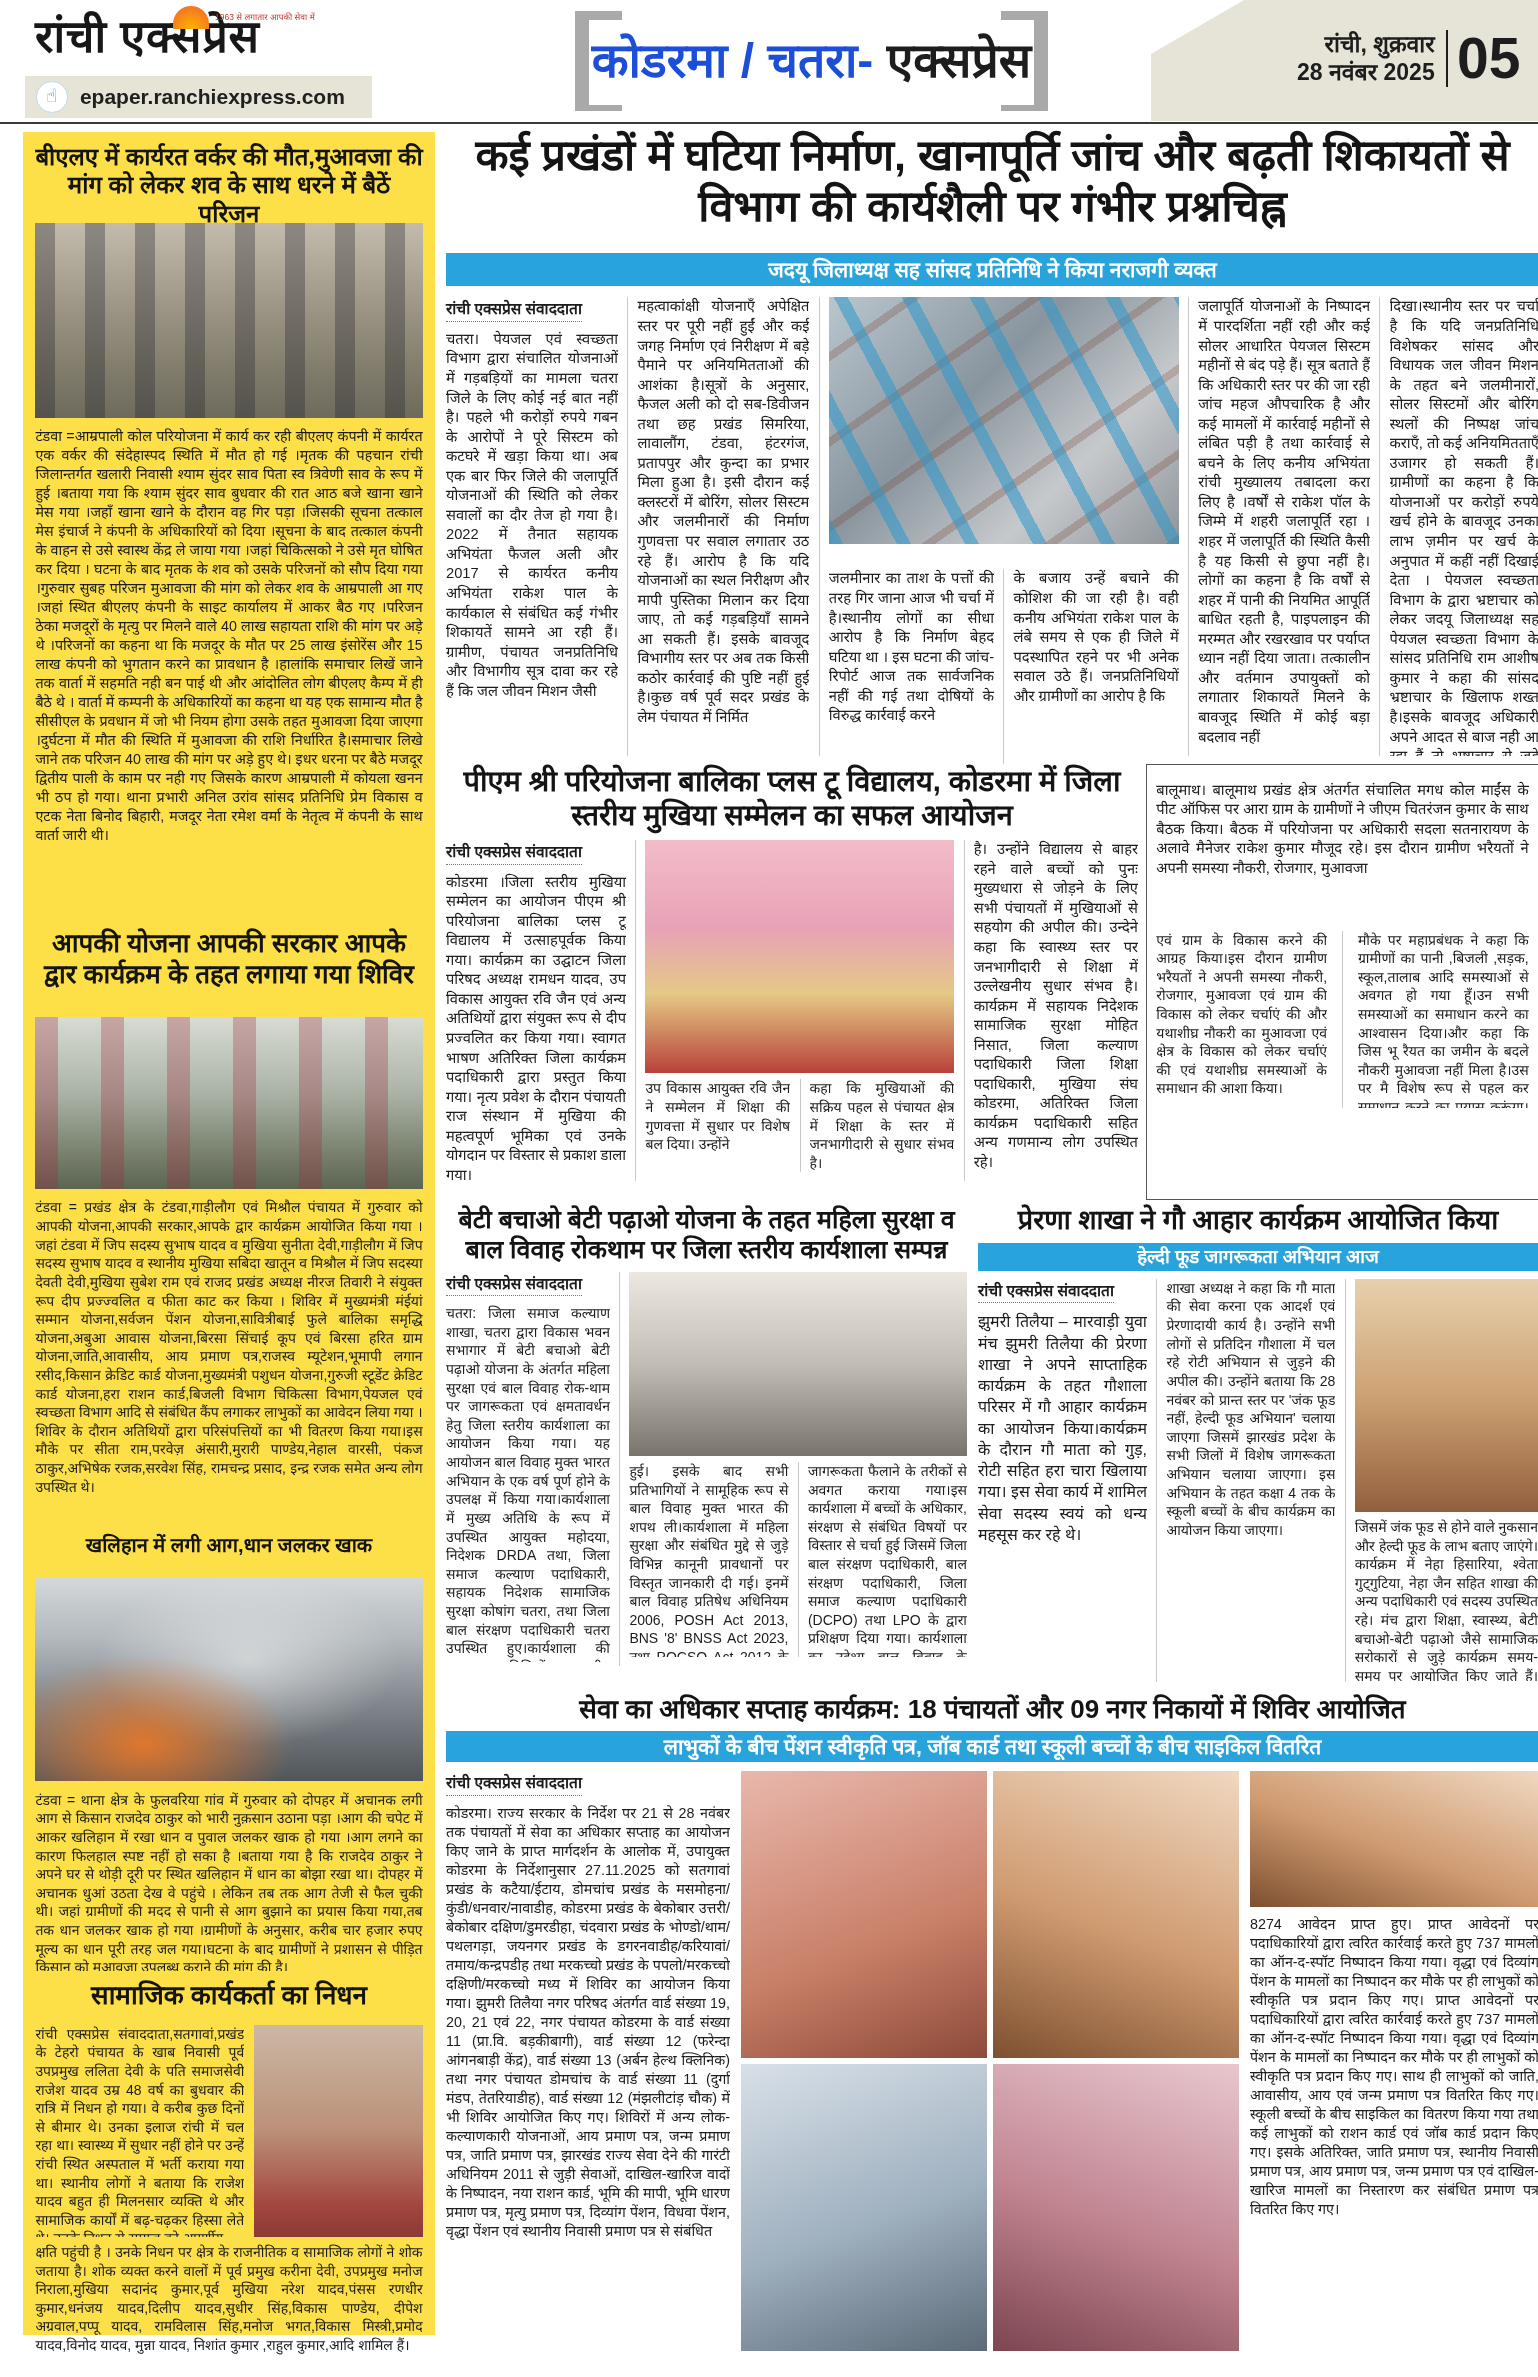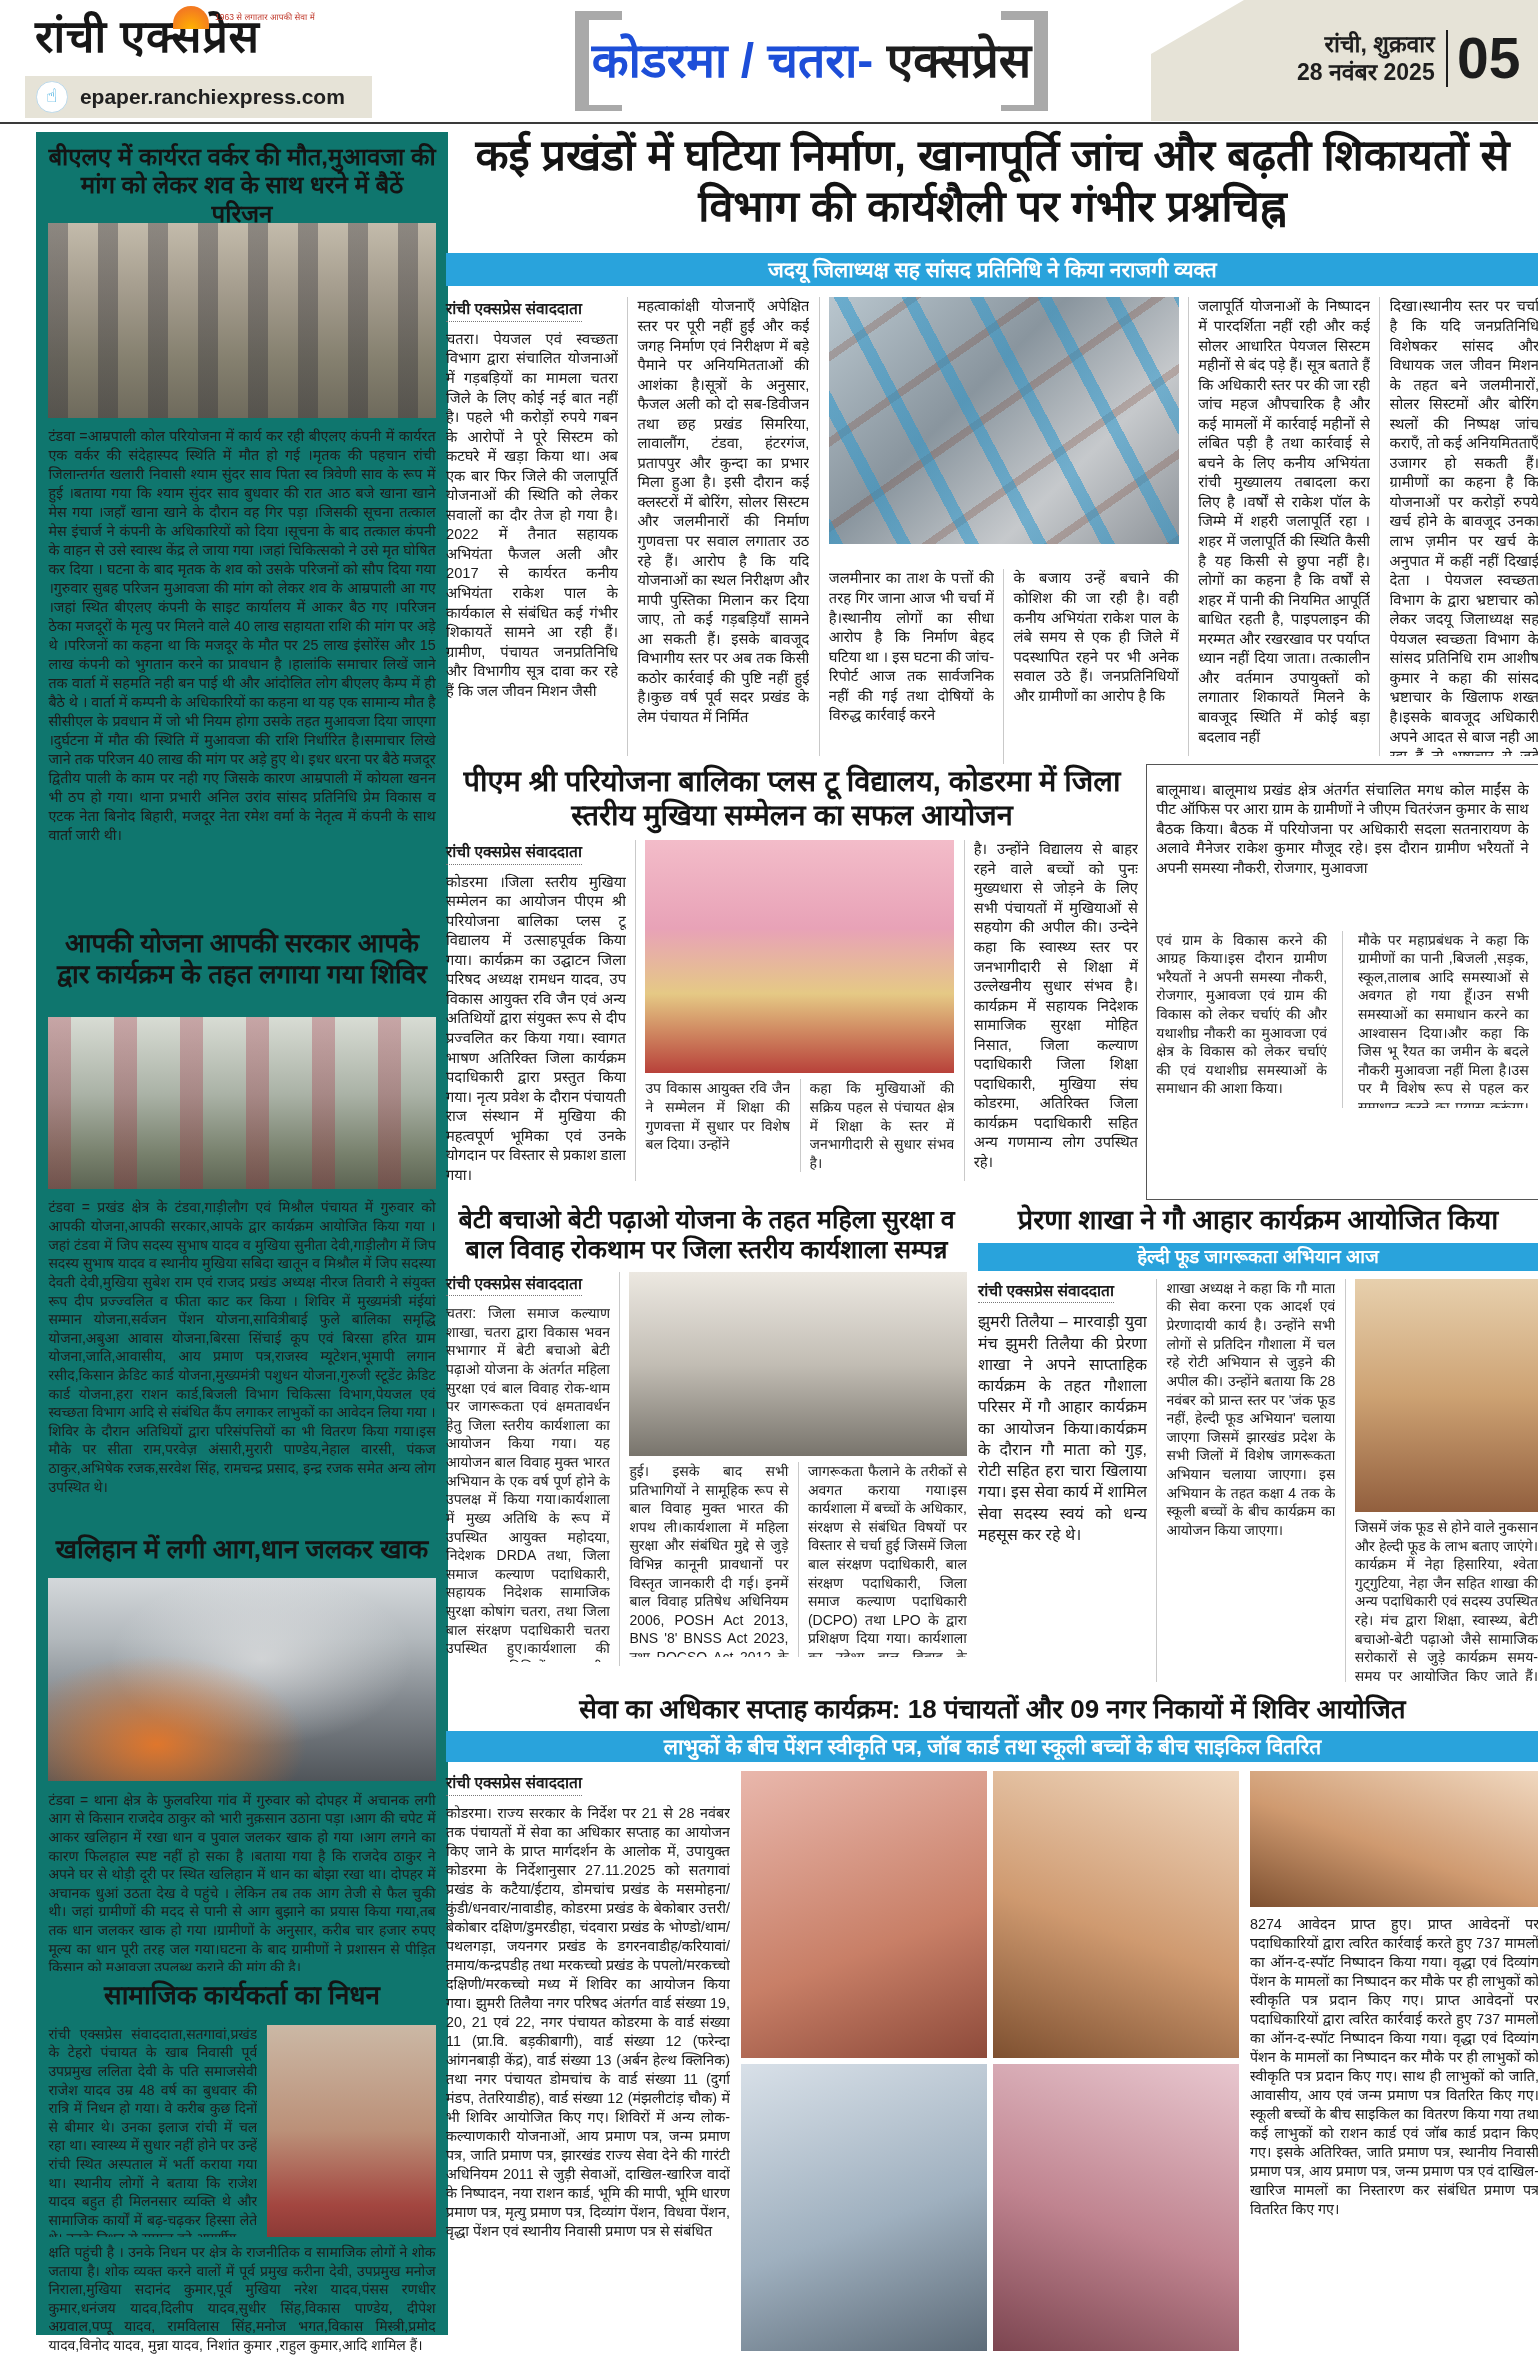--- a/index.html
+++ b/index.html
@@ -56,21 +56,21 @@
       background:radial-gradient(ellipse at 28% 82%,rgba(244,120,32,.85) 0%,rgba(244,120,32,.0) 38%),
                  radial-gradient(ellipse at 55% 40%,rgba(240,240,240,.6) 0%,rgba(240,240,240,0) 50%);}
   .ph-portrait{background:linear-gradient(180deg,#cbb8a5 0%,#bb9078 50%,#a34640 85%,#8c3a36 100%);}
   .ph-stage{background:linear-gradient(180deg,#f3bcc9 0%,#e8a2b7 38%,#e5c985 66%,#b8413a 100%);}
   .ph-meeting{background:linear-gradient(180deg,#ece8e1 0%,#c2bdb4 50%,#78746c 100%);}
   .ph-cow{background:linear-gradient(180deg,#e7d0ad 0%,#cda273 50%,#925f3e 100%);}
   .ph-camp-a{background:linear-gradient(160deg,#e9b7ac 0%,#c87f67 60%,#8d4a3a 100%);}
   .ph-camp-b{background:linear-gradient(200deg,#f0d8c0 0%,#cf9a70 55%,#7e5030 100%);}
   .ph-camp-c{background:linear-gradient(160deg,#d8e0e8 0%,#9fb0bf 55%,#5d6b78 100%);}
   .ph-camp-d{background:linear-gradient(200deg,#e8c7cf 0%,#c08490 55%,#7c4550 100%);}
-  .pinkbox{background:#0f766e;margin-left:13px;}
+  .pinkbox{background:#fde047;}
 </style>
 </head>
 <body>
 
 <div class="page">
 
   <div class="masthead">
     <div class="logo-wrap">
       <span class="logo-sun"></span>
       <span class="logo-tag">1963 से लगातार आपकी सेवा में</span>
@@ -102,21 +102,21 @@
   <div class="pinkbox" style="position:absolute;left:23px;top:132px;width:412px;height:2203px;padding:11px 12.4px;box-sizing:border-box;">
 
     <div class="headline" style="font-size:24px;height:74px;">बीएलए में कार्यरत वर्कर की मौत,मुआवजा की मांग को लेकर शव के साथ धरने में बैठें परिजन</div>
     <div class="photo ph-crowd" style="width:100%;height:195px;margin:6.2px 0 9.3px;"></div>
     <div class="col" style="height:490px;font-size:14.3px;">टंडवा =आम्रपाली कोल परियोजना में कार्य कर रही बीएलए कंपनी में कार्यरत एक वर्कर की संदेहास्पद स्थिति में मौत हो गई ।मृतक की पहचान रांची जिलान्तर्गत खलारी निवासी श्याम सुंदर साव पिता स्व त्रिवेणी साव के रूप में हुई ।बताया गया कि श्याम सुंदर साव बुधवार की रात आठ बजे खाना खाने मेस गया ।जहाँ खाना खाने के दौरान वह गिर पड़ा ।जिसकी सूचना तत्काल मेस इंचार्ज ने कंपनी के अधिकारियों को दिया ।सूचना के बाद तत्काल कंपनी के वाहन से उसे स्वास्थ केंद्र ले जाया गया ।जहां चिकित्सको ने उसे मृत घोषित कर दिया । घटना के बाद मृतक के शव को उसके परिजनों को सौप दिया गया ।गुरुवार सुबह परिजन मुआवजा की मांग को लेकर शव के आम्रपाली आ गए ।जहां स्थित बीएलए कंपनी के साइट कार्यालय में आकर बैठ गए ।परिजन ठेका मजदूरों के मृत्यु पर मिलने वाले 40 लाख सहायता राशि की मांग पर अड़े थे ।परिजनों का कहना था कि मजदूर के मौत पर 25 लाख इंसोरेंस और 15 लाख कंपनी को भुगतान करने का प्रावधान है ।हालांकि समाचार लिखें जाने तक वार्ता में सहमति नही बन पाई थी और आंदोलित लोग बीएलए कैम्प में ही बैठे थे । वार्ता में कम्पनी के अधिकारियों का कहना था यह एक सामान्य मौत है सीसीएल के प्रवधान में जो भी नियम होगा उसके तहत मुआवजा दिया जाएगा ।दुर्घटना में मौत की स्थिति में मुआवजा की राशि निर्धारित है।समाचार लिखे जाने तक परिजन 40 लाख की मांग पर अड़े हुए थे। इधर धरना पर बैठे मजदूर द्वितीय पाली के काम पर नही गए जिसके कारण आम्रपाली में कोयला खनन भी ठप हो गया। थाना प्रभारी अनिल उरांव सांसद प्रतिनिधि प्रेम विकास व एटक नेता बिनोद बिहारी, मजदूर नेता रमेश वर्मा के नेतृत्व में कंपनी के साथ वार्ता जारी थी।</div>
 
     <div class="headline" style="font-size:26px;height:84px;margin-top:11px;">आपकी योजना आपकी सरकार आपके द्वार कार्यक्रम के तहत लगाया गया शिविर</div>
     <div class="photo ph-ribbon" style="width:100%;height:172px;margin:4.7px 0 9.3px;"></div>
     <div class="col" style="height:326px;font-size:14px;">टंडवा = प्रखंड क्षेत्र के टंडवा,गाड़ीलौग एवं मिश्रौल पंचायत में गुरुवार को आपकी योजना,आपकी सरकार,आपके द्वार कार्यक्रम आयोजित किया गया ।जहां टंडवा में जिप सदस्य सुभाष यादव व मुखिया सुनीता देवी,गाड़ीलौग में जिप सदस्य सुभाष यादव व स्थानीय मुखिया सबिदा खातून व मिश्रौल में जिप सदस्या देवती देवी,मुखिया सुबेश राम एवं राजद प्रखंड अध्यक्ष नीरज तिवारी ने संयुक्त रूप दीप प्रज्ज्वलित व फीता काट कर किया । शिविर में मुख्यमंत्री मंईयां सम्मान योजना,सर्वजन पेंशन योजना,सावित्रीबाई फुले बालिका समृद्धि योजना,अबुआ आवास योजना,बिरसा सिंचाई कूप एवं बिरसा हरित ग्राम योजना,जाति,आवासीय, आय प्रमाण पत्र,राजस्व म्यूटेशन,भूमापी लगान रसीद,किसान क्रेडिट कार्ड योजना,मुख्यमंत्री पशुधन योजना,गुरुजी स्टूडेंट क्रेडिट कार्ड योजना,हरा राशन कार्ड,बिजली विभाग चिकित्सा विभाग,पेयजल एवं स्वच्छता विभाग आदि से संबंधित कैंप लगाकर लाभुकों का आवेदन लिया गया ।शिविर के दौरान अतिथियों द्वारा परिसंपत्तियों का भी वितरण किया गया।इस मौके पर सीता राम,परवेज़ अंसारी,मुरारी पाण्डेय,नेहाल वारसी, पंकज ठाकुर,अभिषेक रजक,सरवेश सिंह, रामचन्द्र प्रसाद, इन्द्र रजक समेत अन्य लोग उपस्थित थे।</div>
 
-    <div class="headline" style="font-size:26px;height:40px;margin-top:9.3px;">खलिहान में लगी आग,धान जलकर खाक</div>
+    <div class="headline" style="font-size:20px;height:40px;margin-top:9.3px;">खलिहान में लगी आग,धान जलकर खाक</div>
     <div class="photo ph-fire" style="width:100%;height:203px;margin:4.7px 0 9.3px;"></div>
     <div class="col" style="height:180px;font-size:14px;">टंडवा = थाना क्षेत्र के फुलवरिया गांव में गुरुवार को दोपहर में अचानक लगी आग से किसान राजदेव ठाकुर को भारी नुक़सान उठाना पड़ा ।आग की चपेट में आकर खलिहान में रखा धान व पुवाल जलकर खाक हो गया ।आग लगने का कारण फिलहाल स्पष्ट नहीं हो सका है ।बताया गया है कि राजदेव ठाकुर ने अपने घर से थोड़ी दूरी पर स्थित खलिहान में धान का बोझा रखा था। दोपहर में अचानक धुआं उठता देख वे पहुंचे । लेकिन तब तक आग तेजी से फैल चुकी थी। जहां ग्रामीणों की मदद से पानी से आग बुझाने का प्रयास किया गया,तब तक धान जलकर खाक हो गया ।ग्रामीणों के अनुसार, करीब चार हजार रुपए मूल्य का धान पूरी तरह जल गया।घटना के बाद ग्रामीणों ने प्रशासन से पीड़ित किसान को मुआवजा उपलब्ध कराने की मांग की है।</div>
 
     <div class="headline" style="font-size:26px;height:40px;margin-top:9.3px;">सामाजिक कार्यकर्ता का निधन</div>
     <div style="display:flex;gap:9.3px;margin-top:4.7px;">
       <div class="col" style="flex:1;height:212px;font-size:14px;">रांची एक्सप्रेस संवाददाता,सतगावां,प्रखंड के टेहरो पंचायत के खाब निवासी पूर्व उपप्रमुख ललिता देवी के पति समाजसेवी राजेश यादव उम्र 48 वर्ष का बुधवार की रात्रि में निधन हो गया। वे करीब कुछ दिनों से बीमार थे। उनका इलाज रांची में चल रहा था। स्वास्थ्य में सुधार नहीं होने पर उन्हें रांची स्थित अस्पताल में भर्ती कराया गया था। स्थानीय लोगों ने बताया कि राजेश यादव बहुत ही मिलनसार व्यक्ति थे और सामाजिक कार्यों में बढ़-चढ़कर हिस्सा लेते थे। उनके निधन से समाज को अपूर्णीय</div>
       <div class="photo ph-portrait" style="flex:0 0 169px;height:212px;"></div>
     </div>
     <div class="col" style="height:184px;font-size:14px;margin-top:6.2px;">क्षति पहुंची है । उनके निधन पर क्षेत्र के राजनीतिक व सामाजिक लोगों ने शोक जताया है। शोक व्यक्त करने वालों में पूर्व प्रमुख करीना देवी, उपप्रमुख मनोज निराला,मुखिया सदानंद कुमार,पूर्व मुखिया नरेश यादव,पंसस रणधीर कुमार,धनंजय यादव,दिलीप यादव,सुधीर सिंह,विकास पाण्डेय, दीपेश अग्रवाल,पप्पू यादव, रामविलास सिंह,मनोज भगत,विकास मिस्त्री,प्रमोद यादव,विनोद यादव, मुन्ना यादव, निशांत कुमार ,राहुल कुमार,आदि शामिल हैं।</div>
   </div>

